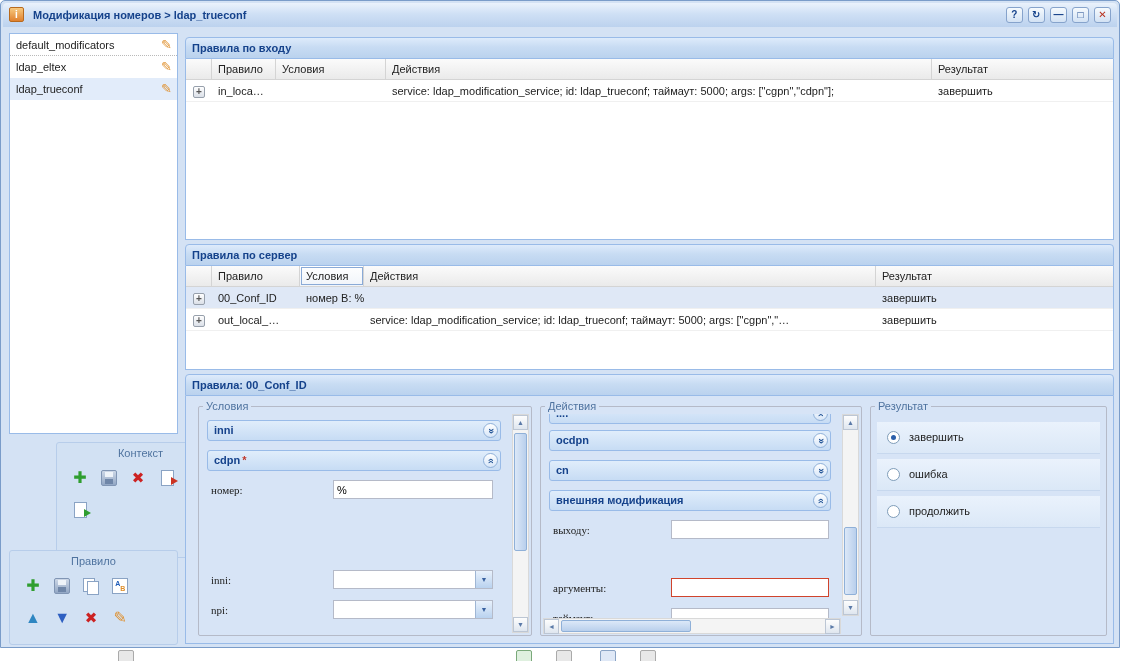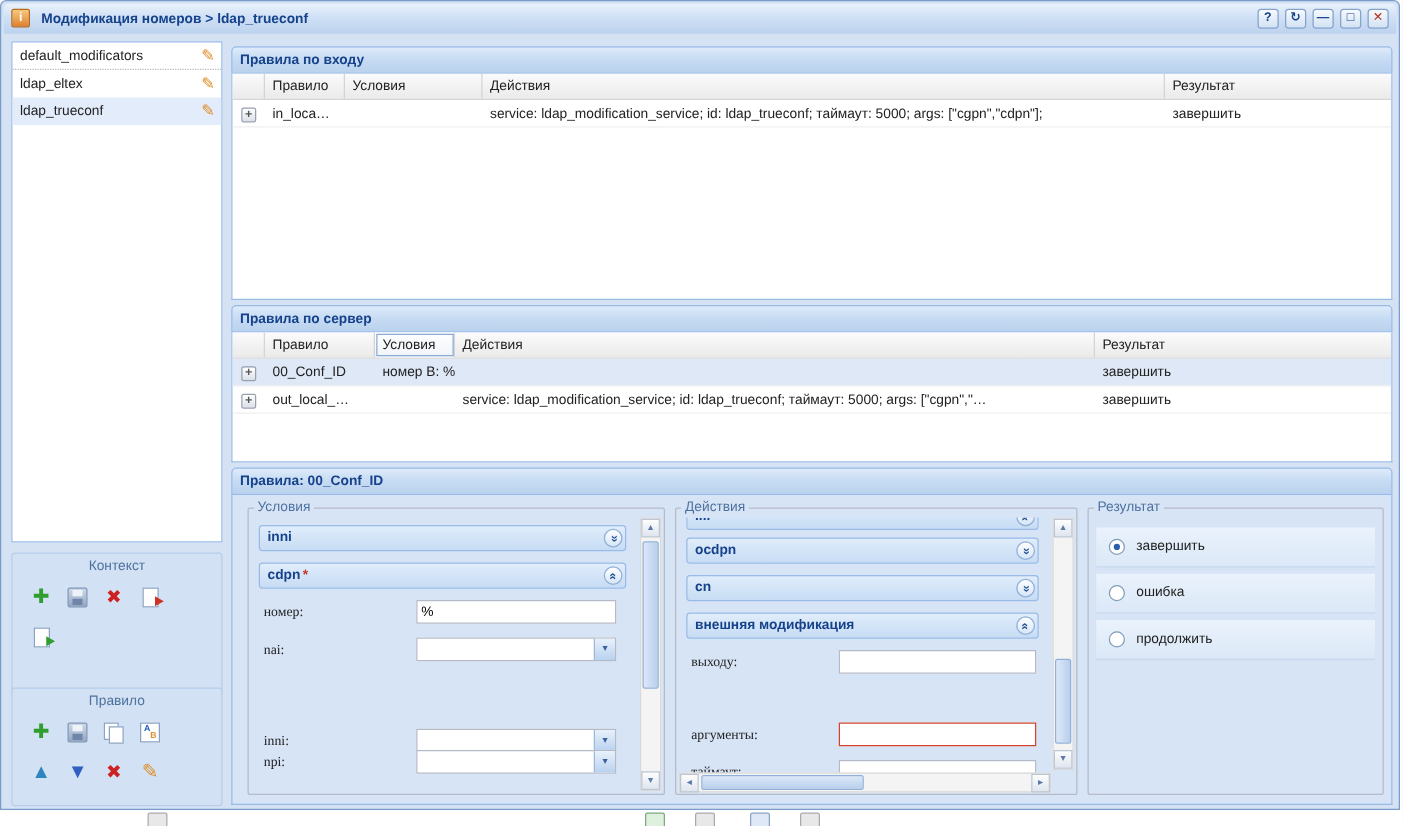--- a/index.html
+++ b/index.html
@@ -163,21 +163,21 @@
     <div class="list-item">
       <span>ldap_eltex</span>
       <span class="pencil-ic">✎</span>
     </div>
     <div class="list-item selected">
       <span>ldap_trueconf</span>
       <span class="pencil-ic">✎</span>
     </div>
   </div>
 
-  <div class="side-panel" style="top:441px; height:116px;">
+  <div class="side-panel" style="top:441px; height:116px;margin-left:47px;">
     <div class="side-panel-hdr">Контекст</div>
     <div class="tb-row">
       <span class="tb-btn g-plus">✚</span>
       <span class="tb-btn"><span class="ic-save"></span></span>
       <span class="tb-btn r-x">✖</span>
       <span class="tb-btn"><span class="ic-page arrow-red"></span></span>
     </div>
     <div class="tb-row">
       <span class="tb-btn"><span class="ic-page arrow-green"></span></span>
     </div>
@@ -260,28 +260,21 @@
 
       <div class="sect-bar" style="left:8px; right:30px; top:38px;">
         <span>cdpn</span><span class="req">*</span>
         <span class="chev-btn"><span class="chev-g chev-up">»</span></span>
       </div>
 
       <div class="fld-row" style="left:12px; right:30px; top:68px;">
         <span class="fld-label">номер:</span>
         <input class="txt" style="left: 122px; width: 160px;" value="%">
       </div>
-      <div class="fld-row" style="left:12px; right:30px; top:98px;">
-        <span class="fld-label">nai:</span>
-        <span class="combo" style="left:122px; width:160px;">
-          <input class="txt" value="" style="">
-          <span class="trigger">▼</span>
-        </span>
-      </div>
-      <div class="fld-row" style="left:12px; right:30px; top:158px;margin-top:13px;">
+      <div class="fld-row" style="left:12px; right:30px; top:158px;">
         <span class="fld-label">inni:</span>
         <span class="combo" style="left:122px; width:160px;">
           <input class="txt" value="" style="">
           <span class="trigger">▼</span>
         </span>
       </div>
       <div class="fld-row" style="left:12px; right:30px; top:188px;">
         <span class="fld-label">npi:</span>
         <span class="combo" style="left:122px; width:160px;">
           <input class="txt" value="" style="">

